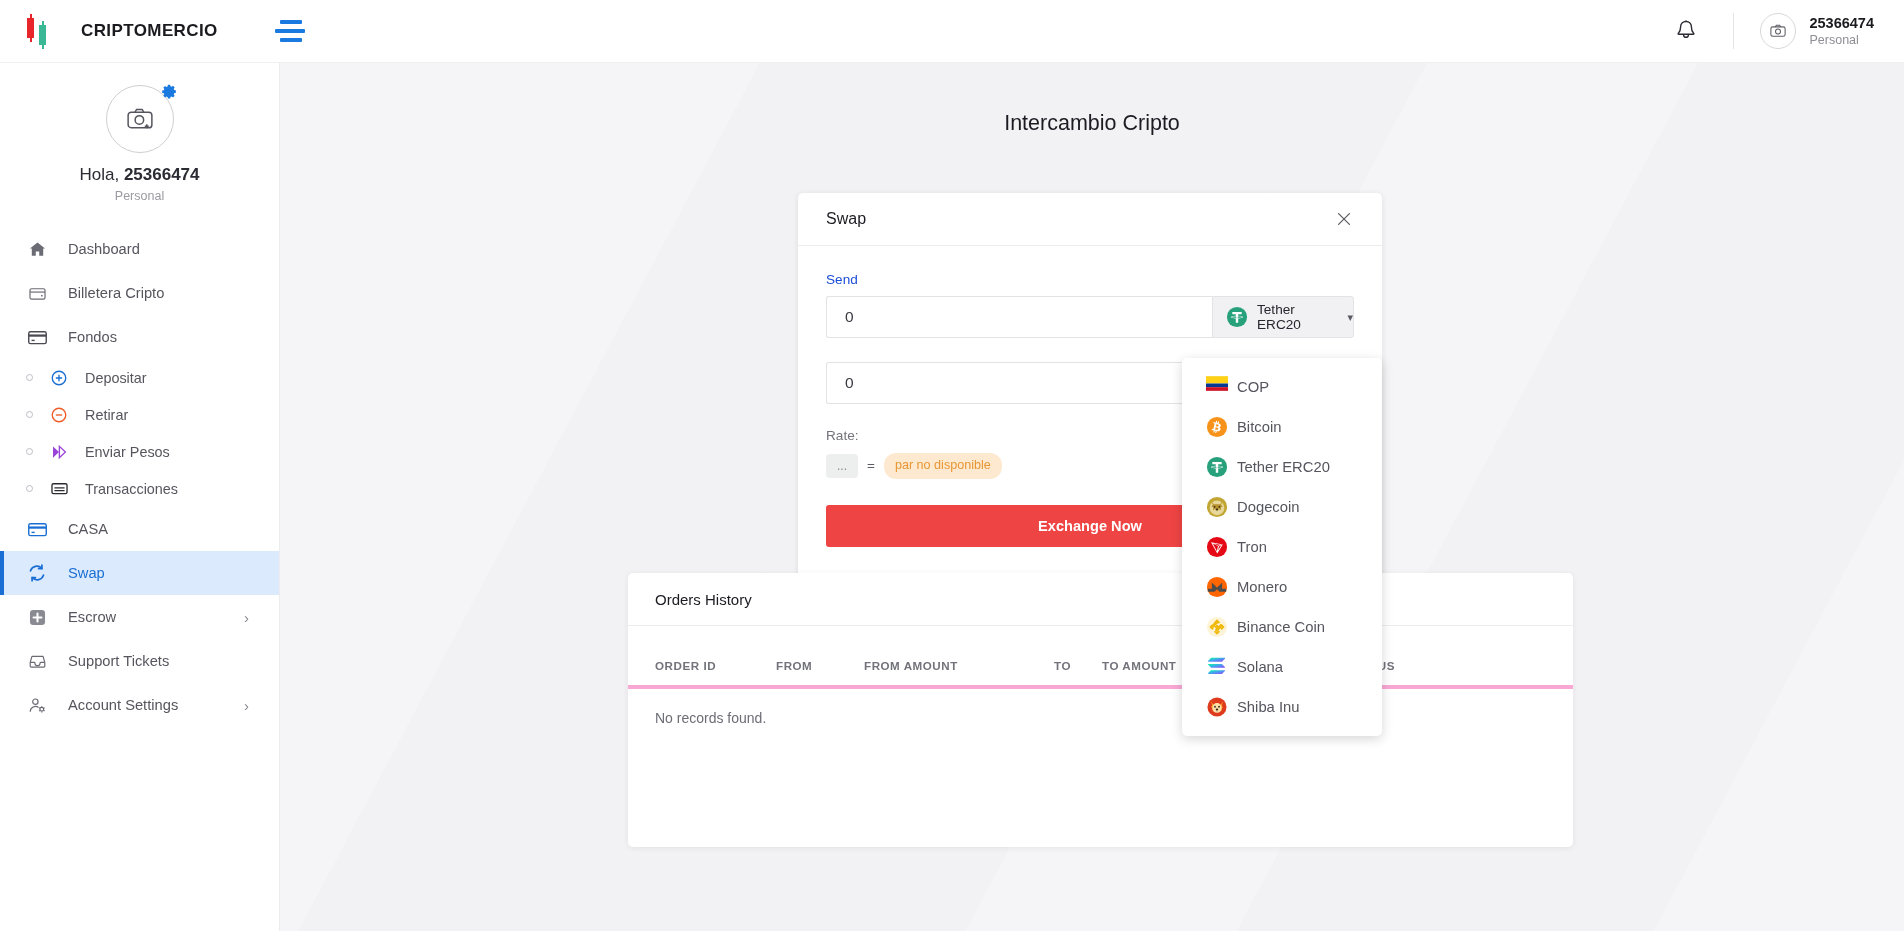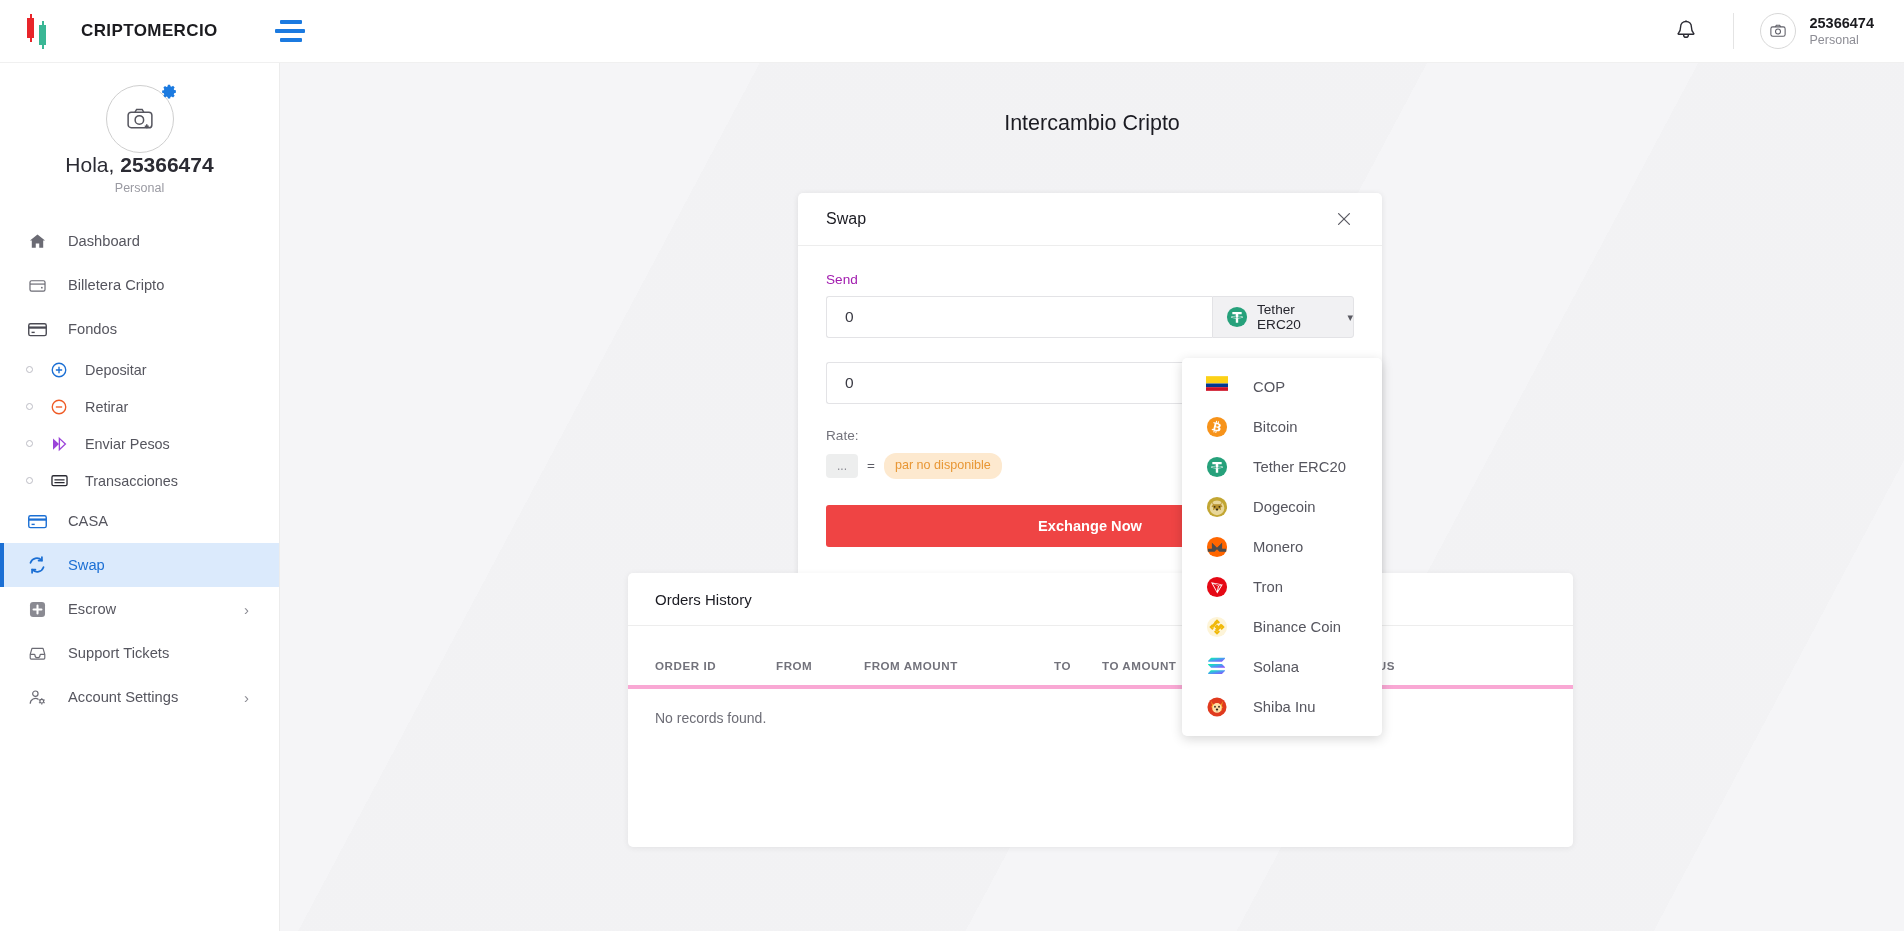--- a/index.html
+++ b/index.html
@@ -67,21 +67,21 @@
   }
   .profile { padding-top: 22px; text-align:center; }
   .avatar-wrap { position: relative; width: 68px; height: 68px; margin: 0 auto; }
   .avatar-circle {
     width: 68px; height: 68px; border-radius: 50%; border: 1px solid #cfcfcf;
     display:flex; align-items:center; justify-content:center;
   }
   .gear-badge {
     position: absolute; right: -4px; top: -2px; width: 17px; height: 17px;
   }
-  .hello { font-size: 21px; color: #2b2b33; }
+  .hello { margin-top: 12px; font-size: 17px; color: #2b2b33; }
   .hello b { font-weight: bold; }
   .role { margin-top: 4px; font-size: 12.5px; color: #9a9aa2; }
 
   .nav { margin-top: 24px; }
   .nav-item {
     display:flex; align-items:center; height: 44px; padding-left: 26px;
     font-size: 14.7px; color: #55555e; cursor: pointer; position: relative;
   }
   .nav-item .ico { width: 22px; height: 22px; margin-right: 20px; display:flex; align-items:center; justify-content:center; }
   .nav-item.active {
@@ -120,21 +120,21 @@
     position: absolute; left: 518px; top: 130px; width: 584px;
     background: #fff; border-radius: 5px; box-shadow: 0 1px 6px rgba(0,0,0,.09);
   }
   .swap-head {
     height: 53px; display:flex; align-items:center; padding: 0 28px;
     border-bottom: 1px solid #ededed;
   }
   .swap-head-title { font-size: 16px; color: #1b1b22; }
   .close-x { margin-left:auto; width: 20px; height:20px; cursor:pointer; }
   .swap-body { padding: 26px 28px 32px 28px; }
-  .field-label { font-size: 13.6px; color: #a21caf; margin-bottom: 9px; }
+  .field-label { font-size: 13.6px; color: #1d4ed8; margin-bottom: 9px; }
   .field-row { display:flex; height: 42px; margin-bottom: 24px; }
   .amount-input {
     flex: 1; border: 1px solid #e3e3e6; border-right: none;
     border-radius: 3px 0 0 3px; font-size: 15.5px; color: #3b3b44;
     padding: 0 18px; font-family: "Liberation Sans", sans-serif; outline: none;
     background:#fff;
   }
   .coin-select {
     width: 142px; background: #f1f1f3; border: 1px solid #e3e3e6;
     border-radius: 0 3px 3px 0; display:flex; align-items:center;
@@ -161,21 +161,21 @@
   }
 
   
   .dropdown {
     position: absolute; left: 902px; top: 295px; width: 200px;
     background: #fff; border-radius: 5px; box-shadow: 0 3px 12px rgba(0,0,0,.16);
     padding: 9px 0 9px 0; z-index: 60;
   }
   .dd-item {
     display:flex; align-items:center; height: 40px; padding-left: 24px;
-    font-size: 14.8px; color: #55555e; cursor: pointer; gap: 25px;
+    font-size: 14.8px; color: #55555e; cursor: pointer; gap: 9px;
   }
   .coin-ico { width: 22px; height: 22px; flex: none; }
 
   
   .orders-card {
     position: absolute; left: 348px; top: 510px; width: 945px;
     background: #fff; border-radius: 5px; box-shadow: 0 1px 6px rgba(0,0,0,.07);
     height: 274px;
   }
   .orders-head {
@@ -485,37 +485,37 @@
           <circle cx="14.6" cy="11.8" r="1" fill="#3a2f12"></circle>
           <ellipse cx="12" cy="14.8" rx="1.5" ry="1.1" fill="#3a2f12"></ellipse>
         </svg>
       </span>
       <span>Dogecoin</span>
     </div>
 
     <div class="dd-item">
       <span class="coin-ico">
         <svg width="22" height="22" viewBox="0 0 24 24">
+          <circle cx="12" cy="12" r="11" fill="#e50915"></circle>
+          <path d="M5.5 6.8l12.8 2.4-6 9.9L5.5 6.8zm1.9 1.3l4.5 8.6 1.2-5.9-5.7-2.7zm6.9 2.3l-1.1 5.4 4.1-6.7-3 1.3zm2.5-.6L8.6 8.2l6.2 2.9 2-1.3z" fill="#fff"></path>
+        </svg>
+      </span>
+      <span>Tron</span>
+    </div>
+
+    <div class="dd-item">
+      <span class="coin-ico">
+        <svg width="22" height="22" viewBox="0 0 24 24">
           <circle cx="12" cy="12" r="11" fill="#ff6600"></circle>
           <path d="M1.6 14.6h4.6V8.1l5.8 5.8 5.8-5.8v6.5h4.6A11 11 0 1 0 1.6 14.6z" fill="#fff" opacity="0"></path>
           <path d="M2 13.6h4.3V6.9l5.7 5.7 5.7-5.7v6.7H22v3.6h-7.3l-2.7-2.7-2.7 2.7H2z" fill="#4c4c4c"></path>
           <path d="M2 13.6h4.3V6.9l5.7 5.7 5.7-5.7v6.7H22V12h-3.8V4.2l-6.2 6.2-6.2-6.2V12H2z" fill="#ff6600"></path>
         </svg>
       </span>
       <span>Monero</span>
-    </div>
-
-    <div class="dd-item">
-      <span class="coin-ico">
-        <svg width="22" height="22" viewBox="0 0 24 24">
-          <circle cx="12" cy="12" r="11" fill="#e50915"></circle>
-          <path d="M5.5 6.8l12.8 2.4-6 9.9L5.5 6.8zm1.9 1.3l4.5 8.6 1.2-5.9-5.7-2.7zm6.9 2.3l-1.1 5.4 4.1-6.7-3 1.3zm2.5-.6L8.6 8.2l6.2 2.9 2-1.3z" fill="#fff"></path>
-        </svg>
-      </span>
-      <span>Tron</span>
     </div>
 
     <div class="dd-item">
       <span class="coin-ico">
         <svg width="22" height="22" viewBox="0 0 24 24">
           <circle cx="12" cy="12" r="11" fill="#fdf4d8"></circle>
           <path d="M12 4.3l2.2 2.3-4.4 4.4-2.2-2.3zM16.2 8.5L18.4 10.8 12 17.2l-2.2-2.3zM5.6 10.8L7.8 8.5l2.2 2.3-2.2 2.3zM12 9.7l2.3 2.3-2.3 2.3-2.3-2.3z" fill="#f0b90b"></path>
           <path d="M12 3.6L8.7 6.9l1.6 1.6L12 6.8l1.7 1.7 1.6-1.6zM6.9 8.7L5.3 10.3 3.6 12l3.3 3.3 1.6-1.6L6.8 12zM17.1 8.7L15.5 10.4 17.2 12l-1.7 1.7 1.6 1.6L20.4 12zM12 17.2l-1.7-1.7-1.6 1.6L12 20.4l3.3-3.3-1.6-1.6zM12 9.2L9.2 12l2.8 2.8L14.8 12z" fill="#f0b90b"></path>
         </svg>
       </span>

